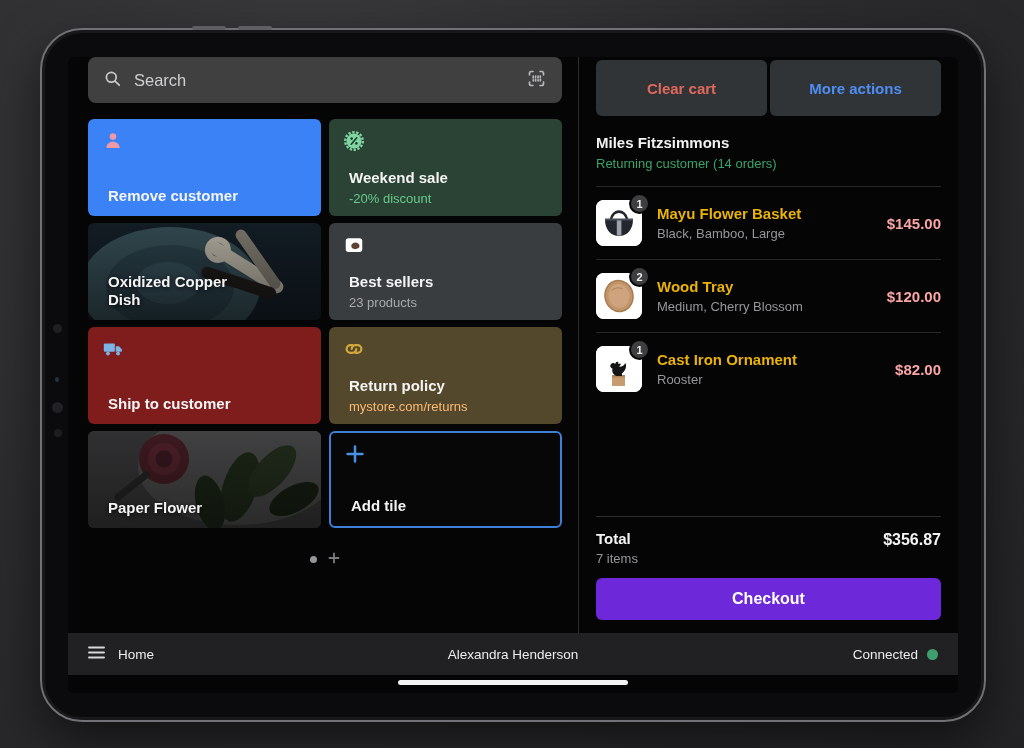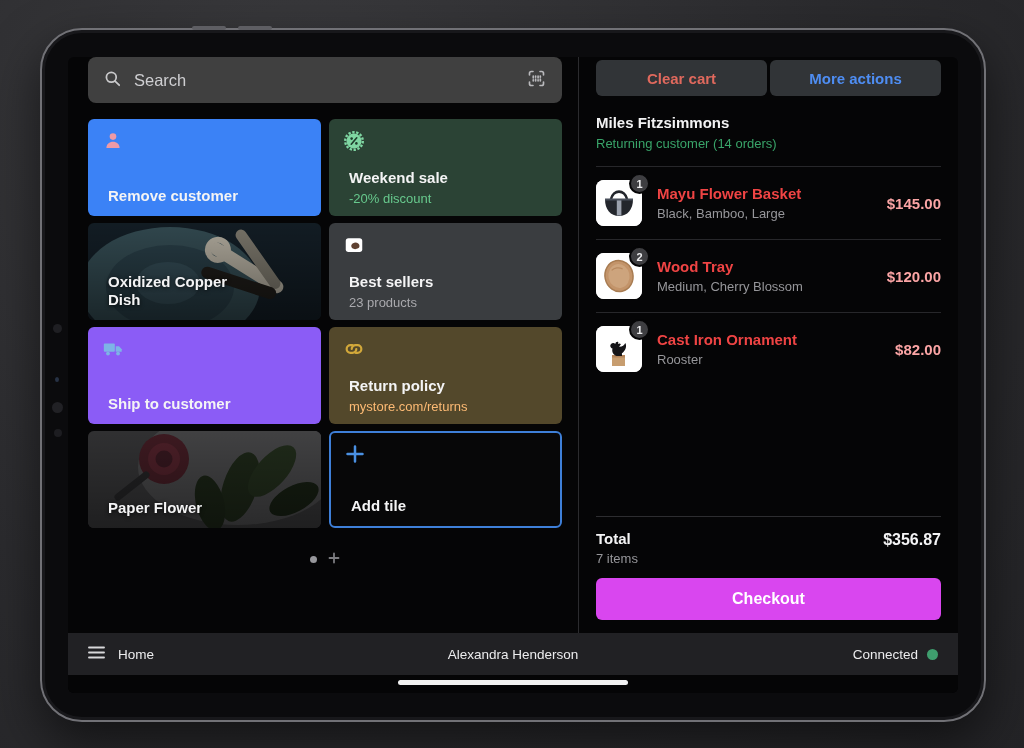--- a/index.html
+++ b/index.html
@@ -60,35 +60,35 @@
   .tile { position:relative; height:97px; border-radius:6px; overflow:hidden; padding:12px 14px; cursor:pointer; }
   .tile-icon { position:absolute; left:14px; top:11px; }
   .tile-text { position:absolute; left:20px; right:8px; bottom:10px; }
   .tile-label { font-size:15px; font-weight:700; color:#f4f4f5; line-height:1.25; }
   .tile-sub { font-size:13px; font-weight:400; margin-top:3px; }
   .tile.remove-customer { background:#3b82f6; }
   .tile.weekend-sale { background:#2b4335; }
   .tile.weekend-sale .tile-sub { color:#67c98d; }
   .tile.best-sellers { background:#3a3d40; }
   .tile.best-sellers .tile-sub { color:#a9a9ad; }
-  .tile.ship-customer { background:#8b5cf6;padding-left:13px; }
+  .tile.ship-customer { background:#7f1d1d;padding-left:13px; }
   .tile.return-policy { background:#53482b; }
   .tile.return-policy .tile-sub { color:#fdba74; }
   .tile.photo { padding:0; }
   .tile.photo .tile-text { text-shadow:0 1px 4px rgba(0,0,0,.8); }
   .tile.photo svg.photo-bg { position:absolute; inset:0; width:100%; height:100%; }
   .tile-label.narrow { max-width:125px; }
   .tile.add-tile { background:#070708; border:2px solid #3e7fd8; }
 
   .page-dots { display:flex; align-items:center; justify-content:center; gap:11px; margin-top:22px; }
   .page-dot { width:7px; height:7px; border-radius:50%; background:#97979b; }
 
   
   .right-panel { flex:1; display:flex; flex-direction:column; padding:3px 17px 0 17px; min-height:0; }
-  .cart-actions { display:flex; gap:3px; height:36px; }
+  .cart-actions { display:flex; gap:3px; height:56px; }
   .cart-btn {
     flex:1; background:#313437; border:0; border-radius:6px; cursor:pointer;
     font-family:inherit; font-size:15px; font-weight:700;
     display:flex; align-items:center; justify-content:center;
   }
   .cart-btn.clear { color:#e0695d; }
   .cart-btn.more { color:#4e8df2; }
 
   .customer { margin:18px 0 15px; }
   .customer-name { font-size:15px; font-weight:700; color:#f2f2f3; }
@@ -98,32 +98,32 @@
 
   .cart-item { display:flex; align-items:center; gap:15px; padding:13px 0; }
   .thumb { width:46px; height:46px; border-radius:8px; background:#fff; position:relative; flex:none; }
   .thumb svg { display:block; border-radius:8px; }
   .qty-badge {
     position:absolute; top:-7px; right:-8px; width:21px; height:21px; border-radius:50%;
     background:#3e3e41; border:2px solid #050506; color:#ececee;
     font-size:11px; font-weight:700; display:flex; align-items:center; justify-content:center;
   }
   .item-info { min-width:0; }
-  .item-name { font-size:15px; font-weight:700; color:#ef4444; }
+  .item-name { font-size:15px; font-weight:700; color:#eab308; }
   .item-variant { font-size:13px; color:#96969a; margin-top:4px; }
   .item-price { margin-left:auto; font-size:15px; font-weight:700; color:#fca5a5; }
 
   .flex-spacer { flex:1; }
   .total-sep { border:0; border-top:1px solid #2d2d30; }
   .total-row { display:flex; align-items:flex-start; padding:13px 0 12px; }
   .total-label { font-size:15px; font-weight:800; color:#f4f4f5; }
   .total-items { font-size:13px; color:#96969a; margin-top:4px; }
   .total-amount { margin-left:auto; font-size:16px; font-weight:700; color:#f4f4f5; padding-top:1px; }
   .checkout-btn {
-    height:42px; background:#d946ef; border:0; border-radius:6px; cursor:pointer;
+    height:42px; background:#6d28d9; border:0; border-radius:6px; cursor:pointer;
     color:#fff; font-family:inherit; font-size:16px; font-weight:700;
     display:flex; align-items:center; justify-content:center; margin-bottom:13px;
   }
 
   
   .bottom-bar { height:42px; background:#212124; display:flex; align-items:center; padding:0 20px; position:relative; }
   .home-group { display:flex; align-items:center; gap:13px; cursor:pointer; }
   .home-label { font-size:13.5px; color:#ececee; }
   .staff-name { position:absolute; left:0; right:0; text-align:center; font-size:13.5px; color:#ececee; pointer-events:none; }
   .conn-group { margin-left:auto; display:flex; align-items:center; gap:9px; }

